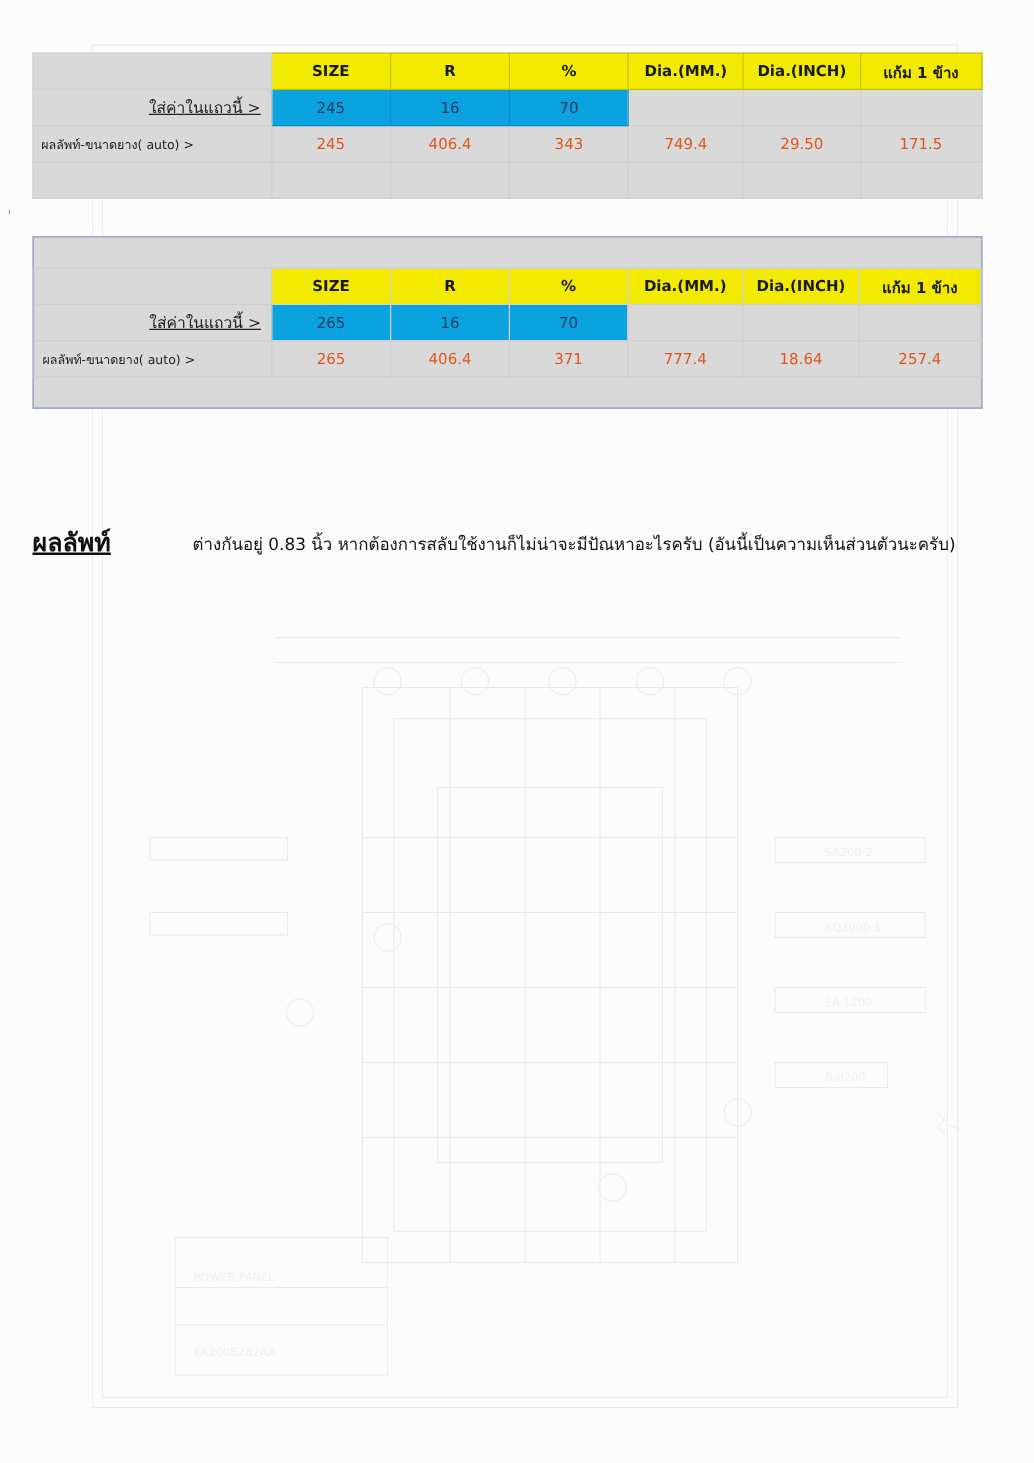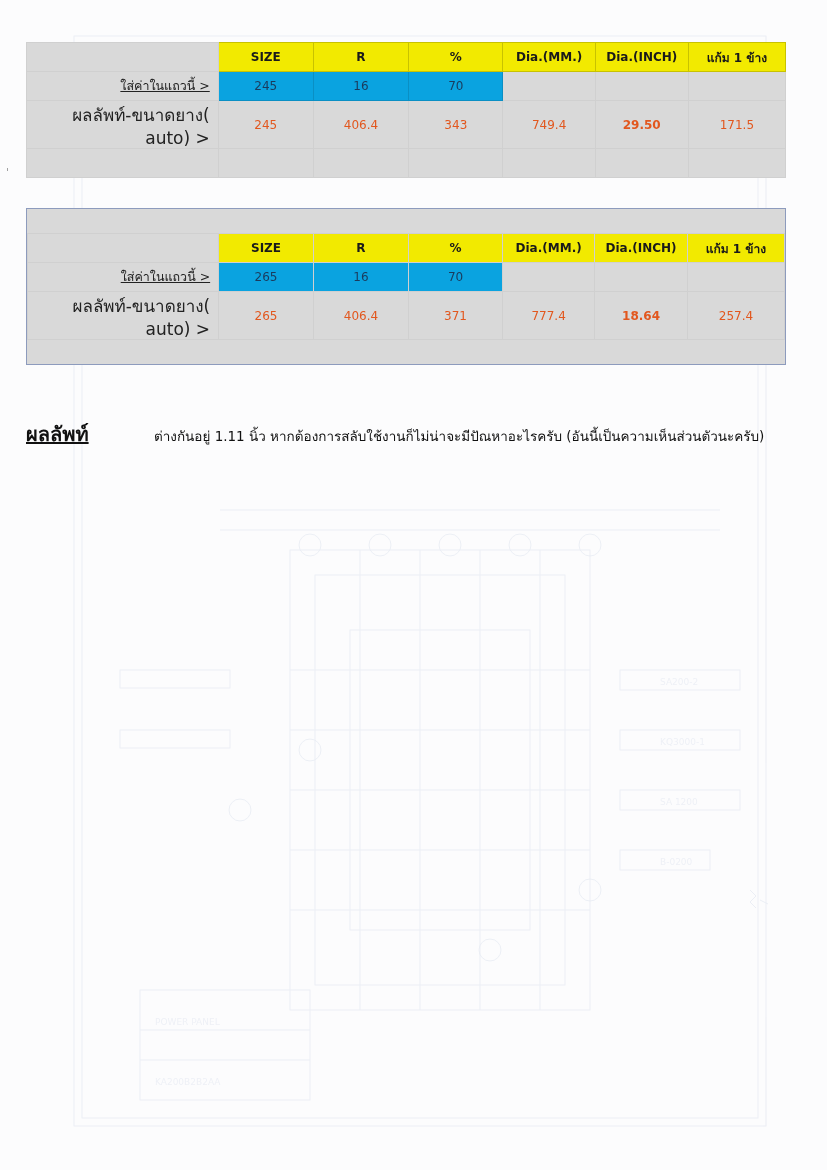--- a/index.html
+++ b/index.html
@@ -58,21 +58,21 @@
     vertical-align: middle;
     background: #d9d9d9;
     margin-left: 22px;
   }
   
   .c0 { width: 192px; }
   .c1 { width: 88px; }
   .c2 { width: 88px; }
   .c3 { width: 88px; }
   .c4 { width: 84px; }
-  .c5 { width: 84px; font-weight: bold; }
+  .c5 { width: 84px; }
   .c6 { width: 90px; }
 
   .hdr td {
     background: #d9d9d9;
   }
   .hdr td.yellow {
     background: #f2ea00;
     font-weight: bold;
     color: #1a1a1a;
     font-size: 12px;
@@ -90,23 +90,23 @@
   }
   .row-input td.inputcell {
     background: #0aa3e0;
     color: #1b3a5c;
     font-size: 12px;
     border: 1px solid #0a8fc4;
   }
   .row-input td.blank { background: #d9d9d9; }
 
   .row-result td.label {
-    text-align: right;
+    text-align: left;
     color: #222;
-    font-size: 17px;
+    font-size: 10px;
     padding-right: 8px;
   }
   .row-result td.val {
     color: #e2571e;
     font-size: 12px;
   }
 
   .row-pad td { height: 26px; background: #d9d9d9; }
 
   .table2-wrap {
@@ -292,15 +292,15 @@
       </tr>
     </tbody>
       </table>
   </div>
 
 </div>
 
 <div class="results">
   <div class="results-title">ผลลัพท์</div>
   <div class="results-lines">
-    <div class="last">ต่างกันอยู่ 1.11 นิ้ว หากต้องการสลับใช้งานก็ไม่น่าจะมีปัณหาอะไรครับ (อันนี้เป็นความเห็นส่วนตัวนะครับ)</div>
+    <div class="last">ต่างกันอยู่ 0.83 นิ้ว หากต้องการสลับใช้งานก็ไม่น่าจะมีปัณหาอะไรครับ (อันนี้เป็นความเห็นส่วนตัวนะครับ)</div>
   </div>
 </div>
 
 </body></html>

